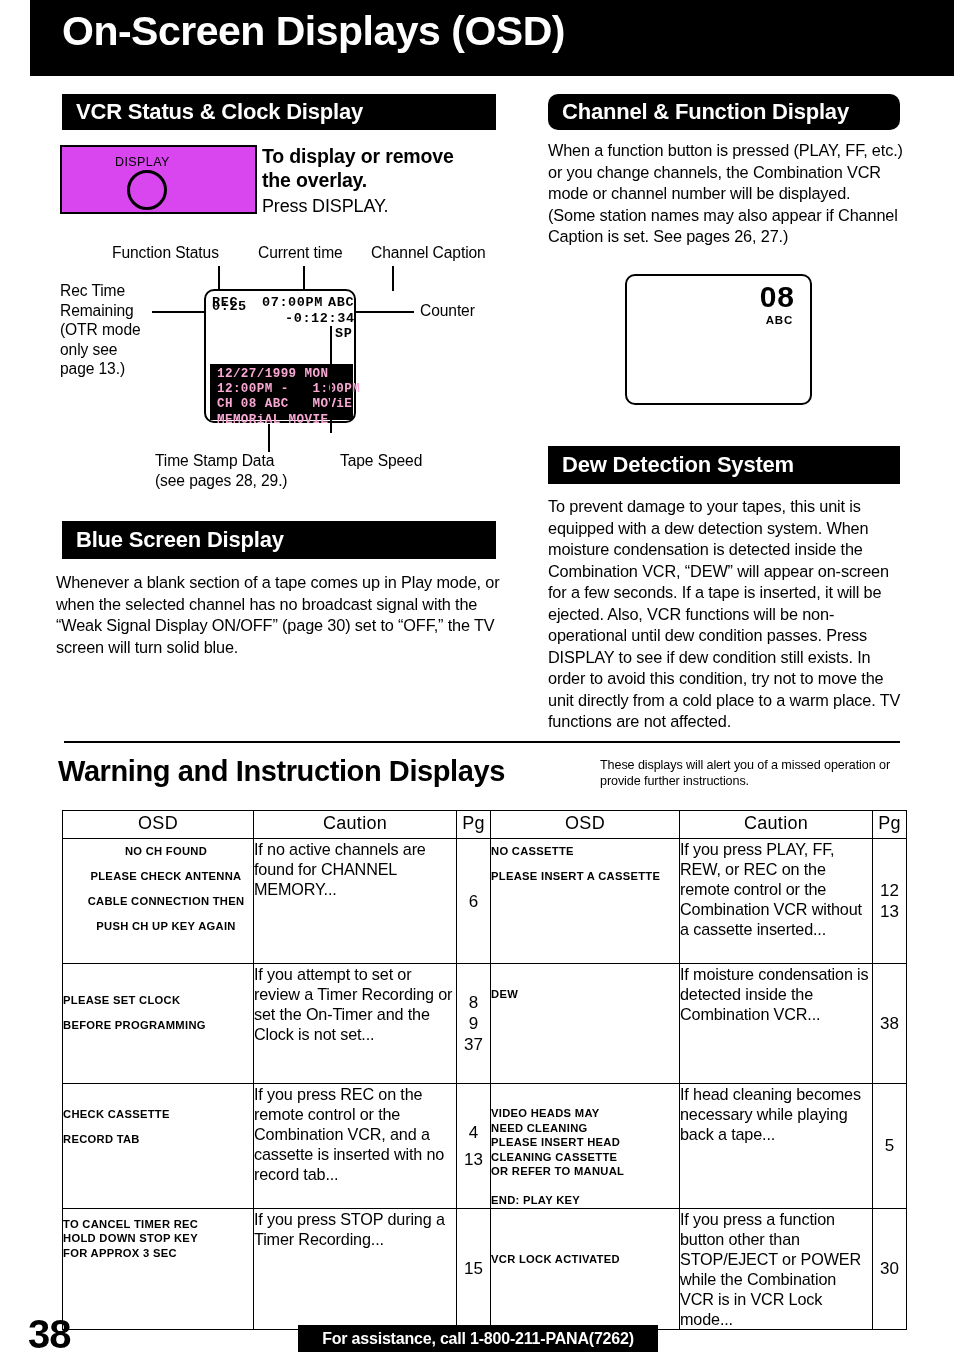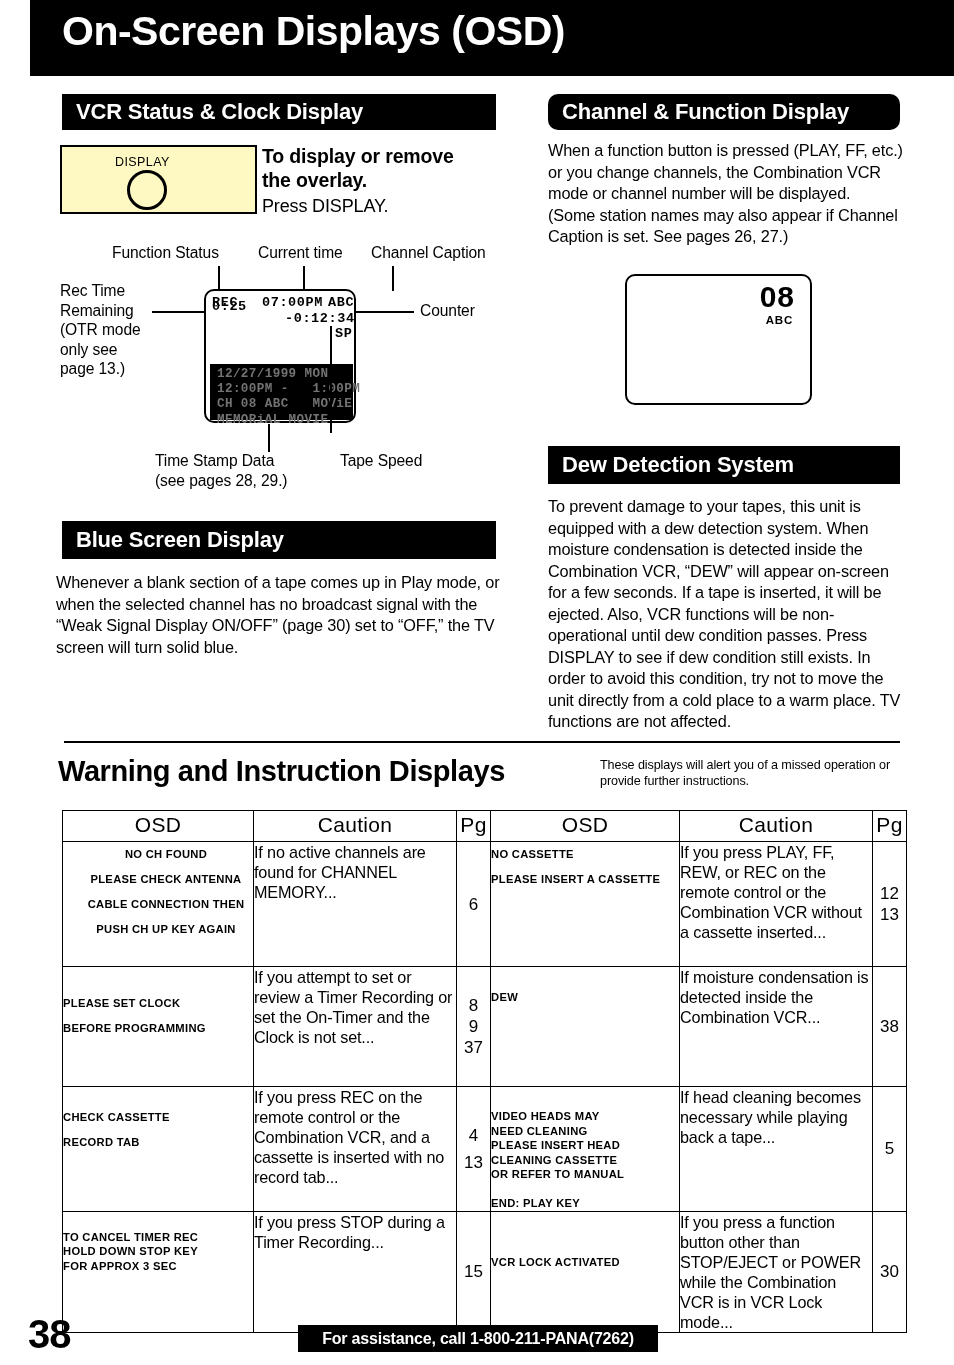--- a/index.html
+++ b/index.html
@@ -56,21 +56,21 @@
     font-size: 16.3px;
     line-height: 21.5px;
     letter-spacing: -0.15px;
   }
 
   
   .disp-box {
     position: absolute;
     border: 2.2px solid #000;
     box-sizing: border-box;
-    background: #fef9c3;
+    background: #d946ef;
   }
   .disp-label {
     position: absolute;
     font-size: 12.5px;
     letter-spacing: 0.4px;
   }
   .disp-knob {
     position: absolute;
     border: 3px solid #000;
     border-radius: 50%;
@@ -89,21 +89,21 @@
     position: absolute;
     font-family: "Liberation Mono", monospace;
     font-size: 13.5px;
     font-weight: bold;
     letter-spacing: 0.6px;
     white-space: pre;
   }
   .stamp-block {
     position: absolute;
     background: #000;
-    color: #737373;
+    color: #f9a8d4;
     font-family: "Liberation Mono", monospace;
     font-size: 12.6px;
     font-weight: bold;
     line-height: 15.2px;
     letter-spacing: 0.4px;
     padding: 3px 6px 3px 7px;
     white-space: pre;
     box-sizing: border-box;
   }
 
@@ -161,21 +161,21 @@
     border-collapse: collapse;
     table-layout: fixed;
   }
   .tbl td, .tbl th {
     border: 1.6px solid #000;
     vertical-align: top;
     padding: 0;
   }
   .tbl .hdr {
     text-align: center;
-    font-size: 21px;
+    font-size: 18px;
     font-weight: normal;
     padding: 2px 0 4px 0;
     letter-spacing: 0.3px;
   }
   .c-osd   { width: 190px; }
   .c-cau   { width: 202px; }
   .c-pg    { width: 33px;  }
   .c-osd2  { width: 188px; }
   .c-cau2  { width: 192px; }
   .c-pg2   { width: 33px;  }
@@ -362,21 +362,21 @@
 PLEASE INSERT HEAD
 CLEANING CASSETTE
 OR REFER TO MANUAL
 
 END: PLAY KEY</td>
       <td class="cau-cell">If head cleaning becomes necessary while playing back a tape...</td>
       <td class="pg-cell" style="vertical-align:middle;">5</td>
     </tr>
 
     <tr style="height:118px;">
-      <td class="osd-cell" style="white-space:pre-line; line-height:14.5px; padding-top:18px;margin-left:44px;">TO CANCEL TIMER REC
+      <td class="osd-cell" style="white-space:pre-line; line-height:14.5px; padding-top:8px;margin-left:44px;">TO CANCEL TIMER REC
 HOLD DOWN STOP KEY
 FOR APPROX  3 SEC</td>
       <td class="cau-cell">If you press STOP during a Timer Recording...</td>
       <td class="pg-cell" style="vertical-align:middle;">15</td>
       <td class="osd-cell" style="white-space:pre-line; padding-top:44px;">VCR LOCK ACTIVATED</td>
       <td class="cau-cell">If you press a function button other than STOP/EJECT or POWER while the Combination VCR is in VCR Lock mode...</td>
       <td class="pg-cell" style="vertical-align:middle;">30</td>
     </tr>
   </tbody>
 </table>

